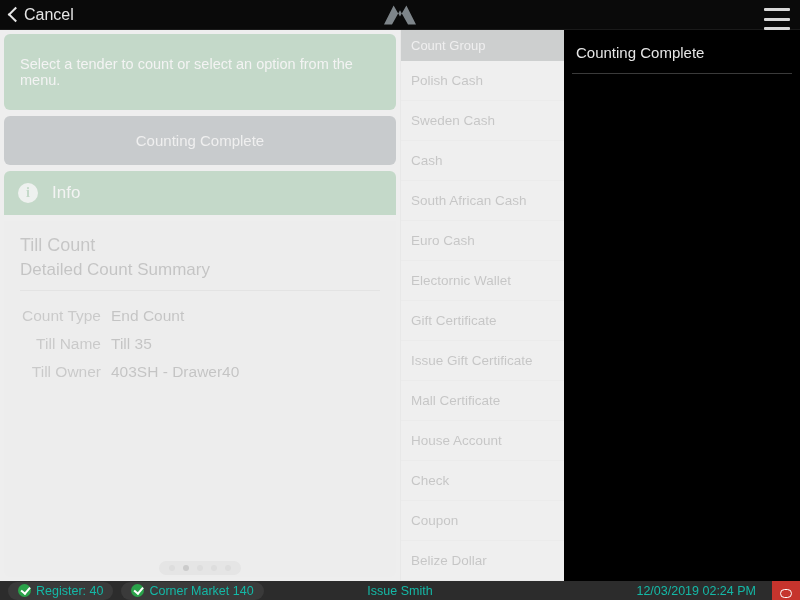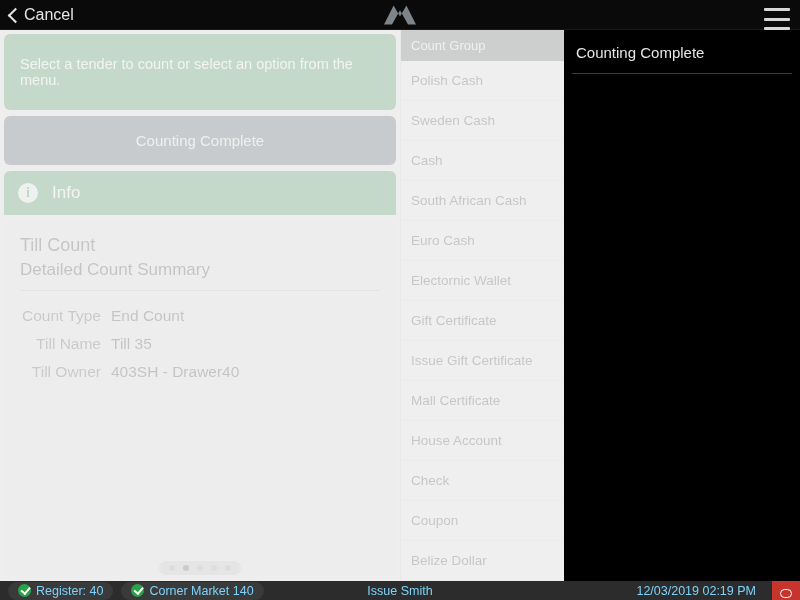--- a/index.html
+++ b/index.html
@@ -1,21 +1,21 @@
 <!DOCTYPE html>
 <html><head>
 <meta charset="utf-8">
 <style>
   * { box-sizing: border-box; margin: 0; padding: 0; }
   html, body { width: 800px; height: 600px; overflow: hidden; font-family: "Segoe UI", Arial, sans-serif; background: #000; }
   .root { width: 800px; height: 600px; display: flex; flex-direction: column; position: relative; }
 
   
   .topbar { height: 38px; background: #0a0a0a; display: flex; align-items: center; position: relative; border-bottom: 1px solid #1a1a1a; }
-  .back { display: flex; align-items: center; color: #e6e6e6; font-size: 16px; padding-left: 8px; cursor: pointer; }
+  .back { display: flex; color: #e6e6e6; font-size: 16px; padding-left: 8px; cursor: pointer; }
   .back .chev { width: 10px; height: 16px; position: relative; margin-right: 6px; }
   .back .chev::before { content:""; position:absolute; width:9px; height:9px; border-left:2px solid #e6e6e6; border-bottom:2px solid #e6e6e6; transform: rotate(45deg); left:2px; top:3px; }
   .logo { position:absolute; left:50%; top:50%; transform:translate(-50%,-50%); width:32px; height:20px; }
   .logo svg { width:100%; height:100%; }
   .hamburger { position:absolute; right:10px; top:8px; width:26px; height:22px; display:flex; flex-direction:column; justify-content:space-between; cursor:pointer; }
   .hamburger span { height:3px; background:#d8d8d8; border-radius:1px; }
 
   
   .main { flex:1; display:flex; position:relative; }
   .overlay-scrim { position:absolute; inset:0; background:rgba(240,240,240,0.78); backdrop-filter: blur(0.5px); pointer-events:none; }
@@ -40,21 +40,21 @@
   .midcol { width:164px; height:100%; background:#ececec; position:relative; border-left:1px solid #ccc; }
   .midcol .hdr { background:#555a5e; color:#ececec; font-size:13px; padding:8px 10px; }
   .midcol .item { font-size:13.5px; color:#333; padding:12px 10px; border-bottom:1px solid #d8d8d8; }
 
   
   .rightpanel { position:absolute; right:0; top:0; bottom:0; width:236px; background:#000; z-index:10; }
   .rp-title { color:#e6e6e6; font-size:15px; padding:14px 12px 12px; }
   .rp-rule { height:1px; background:#3a3a3a; margin:0 8px; }
 
   
-  .statusbar { height:24px; background:#2c2c2c; display:flex; align-items:center; color:#7dd3fc; font-size:12.5px; position:relative; }
+  .statusbar { height:24px; background:#2c2c2c; display:flex; align-items:center; color:#14b8a6; font-size:12.5px; position:relative; }
   .chip { display:flex; align-items:center; gap:5px; background:#3a3a3a; border-radius:11px; padding:2px 10px; margin-left:8px; }
   .chip .chk { width:13px; height:13px; border-radius:50%; background:#2aa24a; display:flex; align-items:center; justify-content:center; }
   .chip .chk::after { content:""; width:4px; height:7px; border-right:2px solid #fff; border-bottom:2px solid #fff; transform:rotate(40deg) translateY(-1px); }
   .sb-center { position:absolute; left:50%; transform:translateX(-50%); }
   .sb-right { position:absolute; right:44px; }
   .sb-square { position:absolute; right:0; top:0; width:28px; height:24px; background:#c6342d; display:flex; align-items:center; justify-content:center; }
   .sb-square .o { width:12px; height:9px; border:1.5px solid #fff; border-radius:5px; }
 </style>
 </head>
 <body>
@@ -151,18 +151,18 @@
   <div class="statusbar">
     <div class="chip">
       <span class="chk"></span>
       <span>Register: 40</span>
     </div>
     <div class="chip">
       <span class="chk"></span>
       <span>Corner Market 140</span>
     </div>
     <div class="sb-center">Issue Smith</div>
-    <div class="sb-right">12/03/2019 02:19 PM</div>
+    <div class="sb-right">12/03/2019 02:24 PM</div>
     <div class="sb-square">
         <span class="o"></span>
       </div>
   </div>
 </div>
 
 </body></html>

